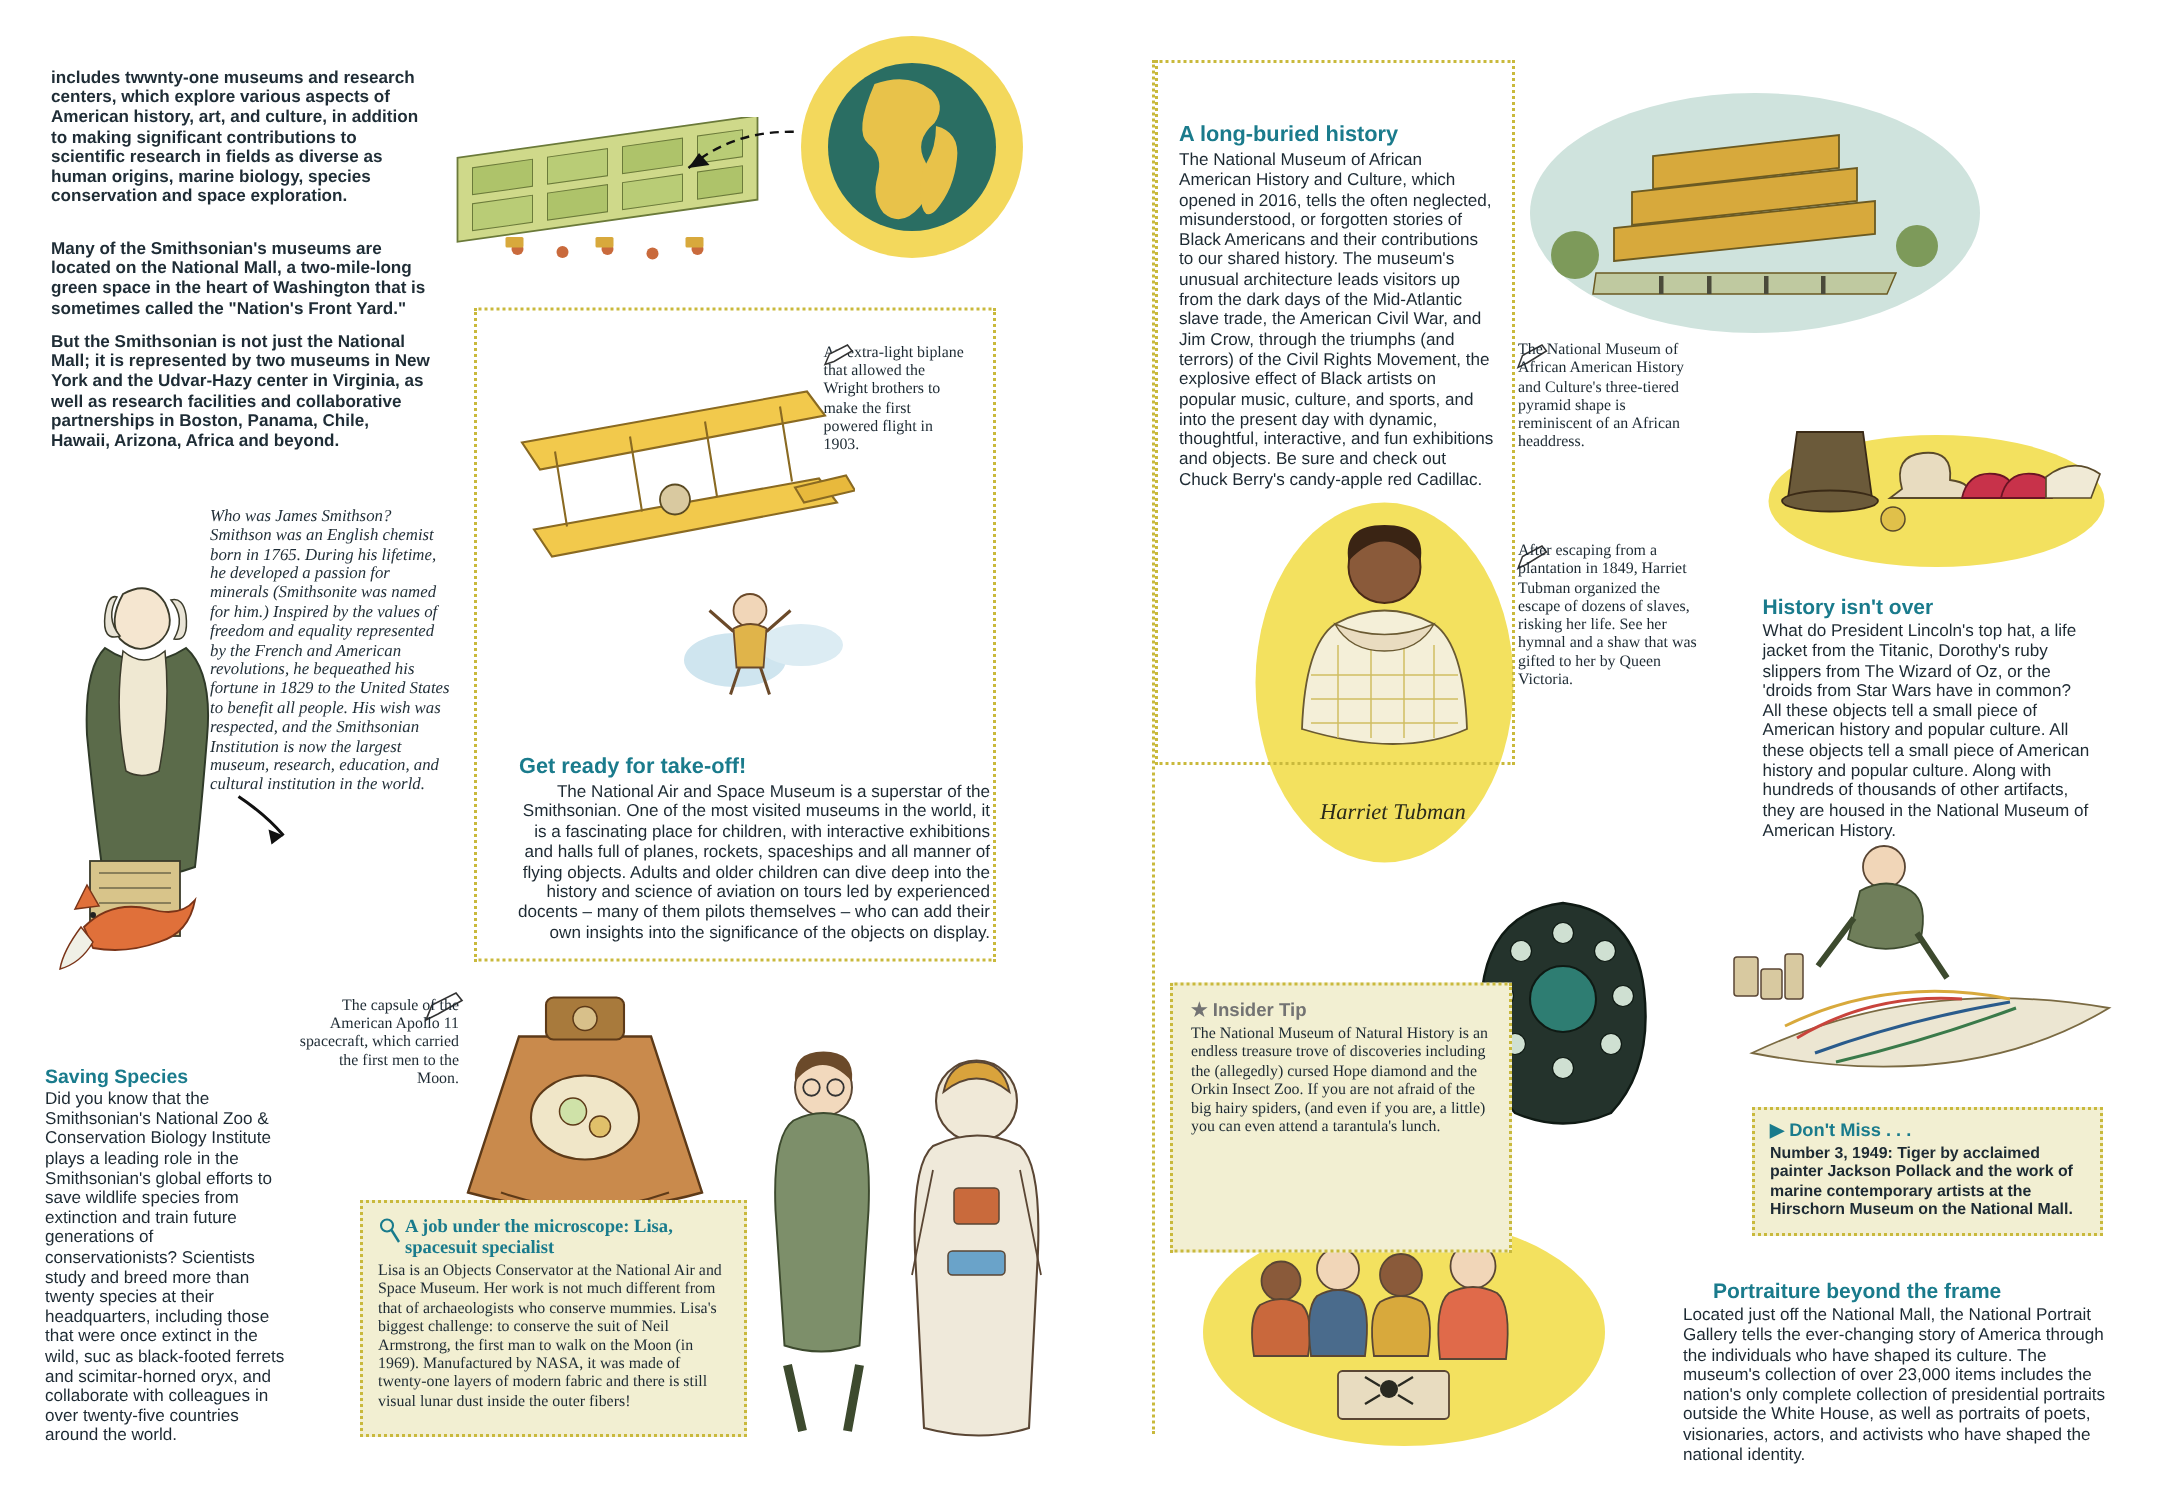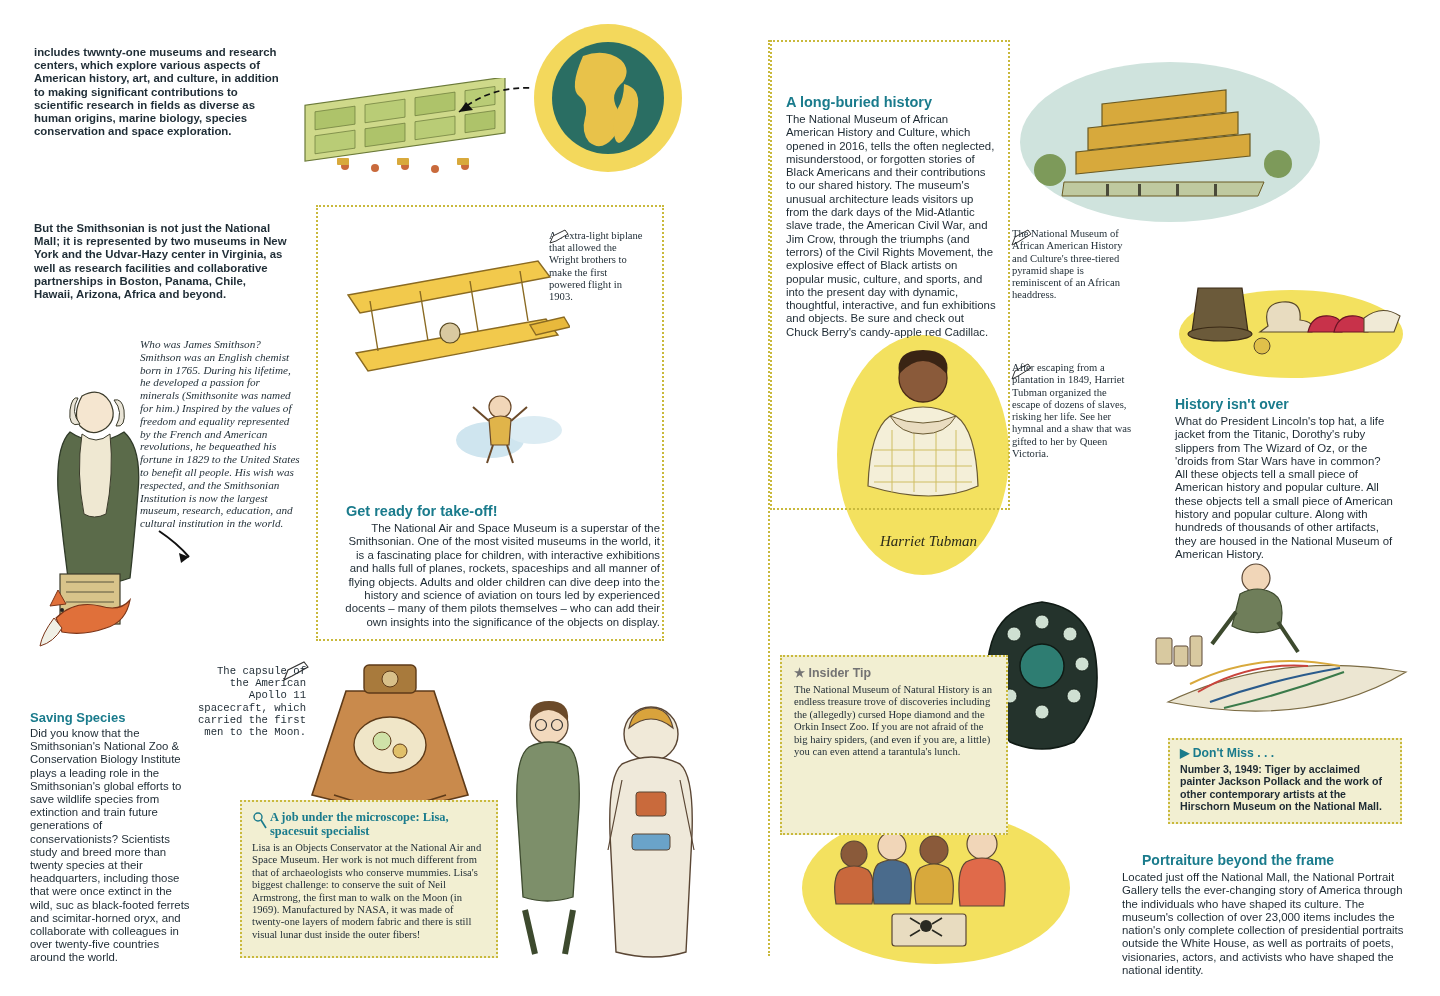--- a/index.html
+++ b/index.html
@@ -51,34 +51,34 @@
 
   #plane-box{left:316px;top:205px;width:348px;height:436px;}
   #biplane-caption{left:549px;top:230px;width:96px;}
   #biplane-caption p{margin:0;font-family:"Liberation Serif", serif;font-size:10.6px;line-height:12.2px;}
 
   #takeoff{left:340px;top:503px;width:320px;}
   #takeoff h3{margin:0 0 3px 6px;font-size:14.5px;color:#1a7b8c;}
   #takeoff p{margin:0;font-size:11.4px;line-height:13.4px;text-align:right;}
 
   #capsule-cap{left:196px;top:665px;width:110px;text-align:right;}
-  #capsule-cap p{margin:0;font-family:Liberation Mono, monospace;font-size:10.6px;line-height:12.2px;}
+  #capsule-cap p{margin:0;font-family:Liberation Serif, serif;font-size:10.6px;line-height:12.2px;}
 
   #lisa-box{
     left:240px;top:800px;width:258px;height:158px;
     background:#f2efd2;border:2px dotted #c9b93c;box-sizing:border-box;padding:8px 10px;
   }
   #lisa-box h4{margin:0 0 4px 18px;font-family:"Liberation Serif", serif;font-size:12.4px;
     font-weight:bold;color:#1a7b8c;line-height:14px;}
   #lisa-box p{margin:0;font-family:"Liberation Serif", serif;font-size:10.6px;line-height:12.4px;}
 
   
   #history-box{left:770px;top:40px;width:240px;height:470px;}
   #history-text{left:786px;top:78px;width:212px;}
-  #history-text h3{margin:16px 0 3px 0;font-size:14.5px;color:#1a7b8c;}
+  #history-text h3{margin:4px 0 3px 0;font-size:14.5px;color:#1a7b8c;}
   #history-text p{margin:0;font-size:11.4px;line-height:13.3px;}
 
   #nmaahc-cap{left:1012px;top:228px;width:116px;}
   #nmaahc-cap p{margin:0;font-family:"Liberation Serif", serif;font-size:10.6px;line-height:12.3px;}
 
   #tubman-cap{left:1012px;top:362px;width:122px;}
   #tubman-cap p{margin:0;font-family:"Liberation Serif", serif;font-size:10.6px;line-height:12.3px;}
 
   #history-isnt-over{left:1175px;top:396px;width:218px;}
   #history-isnt-over h3{margin:0 0 3px 0;font-size:14px;color:#1a7b8c;}
@@ -325,20 +325,23 @@
   </svg>
 
   <div class="abs dotted" id="plane-box"></div>
   <div class="abs dotted" id="history-box"></div>
   <div class="abs" id="divider"></div>
 
 
   <div class="abs" id="intro-1">
     <p class="body-txt" style="margin:0">includes twwnty-one museums and research centers, which explore various aspects of American history, art, and culture, in addition to making significant contributions to scientific research in fields as diverse as human origins, marine biology, species conservation and space exploration.</p>
   </div>
+  <div class="abs" id="intro-2">
+    <p class="body-txt" style="margin:0">Many of the Smithsonian's museums are located on the National Mall, a two-mile-long green space in the heart of Washington that is sometimes called the "Nation's Front Yard."</p>
+  </div>
   <div class="abs" id="intro-3">
     <p class="body-txt" style="margin:0">But the Smithsonian is not just the National Mall; it is represented by two museums in New York and the Udvar-Hazy center in Virginia, as well as research facilities and collaborative partnerships in Boston, Panama, Chile, Hawaii, Arizona, Africa and beyond.</p>
   </div>
 
   <div class="abs" id="smithson-note">
     <p>Who was James Smithson? Smithson was an English chemist born in 1765. During his lifetime, he developed a passion for minerals (Smithsonite was named for him.) Inspired by the values of freedom and equality represented by the French and American revolutions, he bequeathed his fortune in 1829 to the  United States to benefit all people. His wish was respected, and the Smithsonian Institution is now the largest museum, research, education, and cultural institution in the world.</p>
   </div>
 
   <div class="abs" id="saving-species">
     <h3>Saving Species</h3>
@@ -394,21 +397,21 @@
       <span>Insider Tip</span>
     </h4>
     <p>The National Museum of Natural History is an endless treasure trove of discoveries including the (allegedly) cursed Hope diamond and the Orkin Insect Zoo. If you are not afraid of the big hairy spiders, (and even if you are, a little) you can even attend a tarantula's lunch.</p>
   </div>
 
   <div class="abs" id="dontmiss">
     <h4>
       <span>▶</span>
       <span>Don't Miss . . .</span>
     </h4>
-    <p>Number 3, 1949: Tiger by acclaimed painter Jackson Pollack and the work of other contemporary artists at the Hirschorn Museum on the National Mall.</p>
+    <p>Number 3, 1949: Tiger by acclaimed painter Jackson Pollack and the work of marine contemporary artists at the Hirschorn Museum on the National Mall.</p>
   </div>
 
   <div class="abs" id="portraiture">
     <h3>Portraiture beyond the frame</h3>
     <p>Located just off the National Mall, the National Portrait Gallery tells the ever-changing story of America through the individuals who have shaped its culture. The museum's collection of over 23,000 items includes the nation's only complete collection of presidential portraits outside the White House, as well as portraits of poets, visionaries, actors, and activists who have shaped the national identity.</p>
   </div>
 
 </div>
 
 </body></html>

